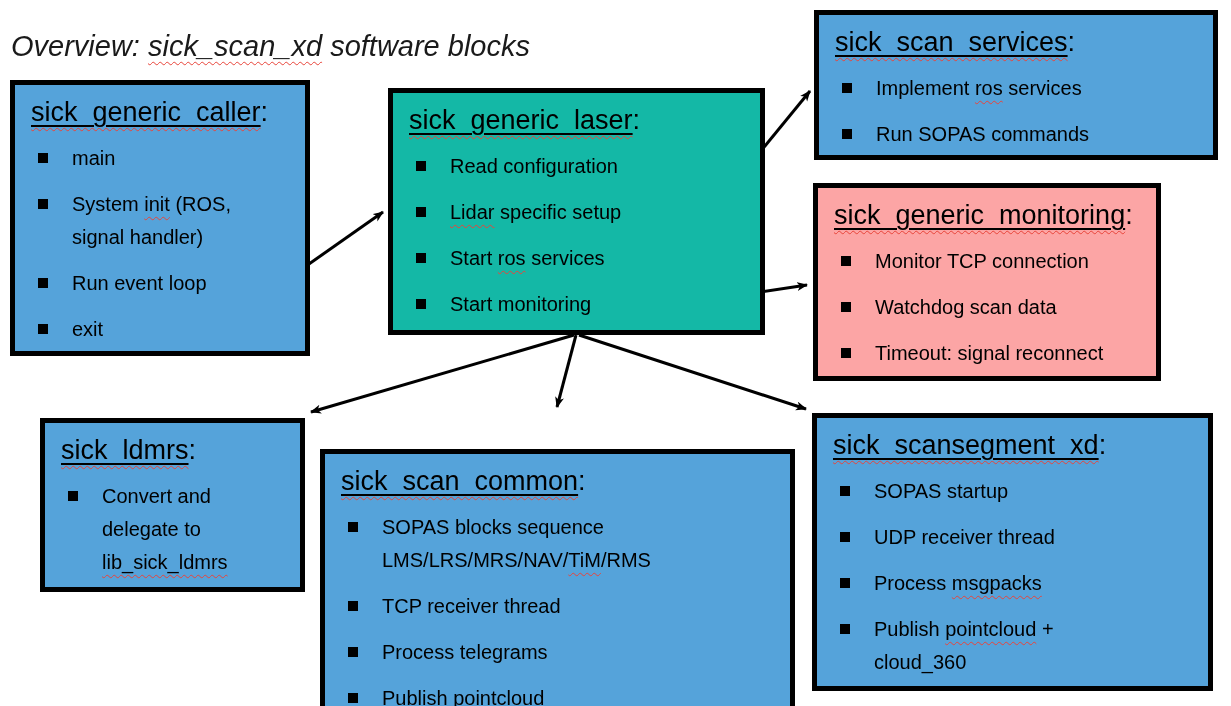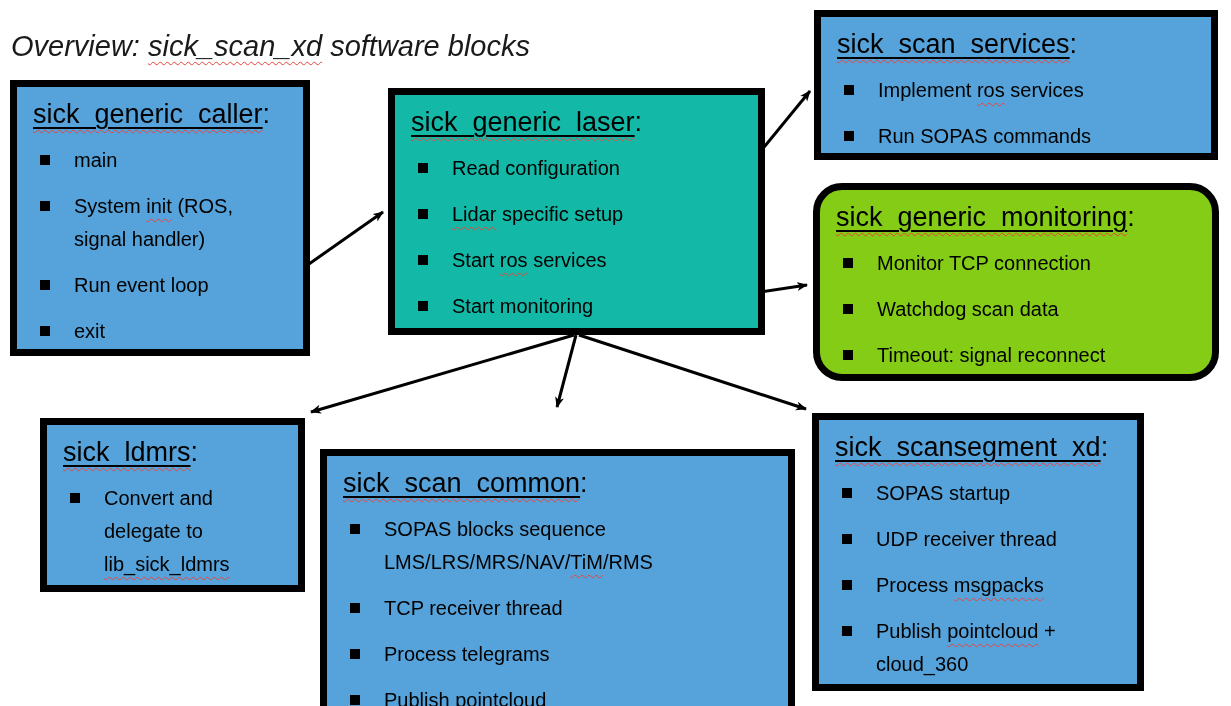--- a/index.html
+++ b/index.html
@@ -28,21 +28,21 @@
   }
   #arrow-layer {
     position: absolute;
     left: 0;
     top: 0;
     pointer-events: none;
   }
   .block {
     position: absolute;
     box-sizing: border-box;
-    border: 7px solid #000000;
+    border: 5px solid #000000;
     padding: 10px 28px 10px 16px;
   }
   .block-heading {
     font-size: 27px;
     line-height: 34px;
     margin: 0 0 13px 0;
     white-space: nowrap;
   }
   .hu {
     text-decoration-line: underline;
@@ -109,38 +109,38 @@
         <div class="bullet"><span class="bullet-marker"></span><span><span>Read configuration</span></span></div>
         <div class="bullet"><span class="bullet-marker"></span><span><span class="sq">Lidar</span><span> specific setup</span></span></div>
         <div class="bullet"><span class="bullet-marker"></span><span><span>Start </span><span class="sq">ros</span><span> services</span></span></div>
         <div class="bullet"><span class="bullet-marker"></span><span><span>Start monitoring</span></span></div>
       </div>
       <div class="block" style="left: 814px; top: 10px; width: 404px; height: 150px; background: rgb(85, 163, 218); border-color: rgb(0, 0, 0);">
         <div class="block-heading"><span class="hu"><span class="sq">sick_scan_services</span></span><span>:</span></div>
         <div class="bullet"><span class="bullet-marker"></span><span><span>Implement </span><span class="sq">ros</span><span> services</span></span></div>
         <div class="bullet"><span class="bullet-marker"></span><span><span>Run SOPAS commands</span></span></div>
       </div>
-      <div class="block" style="left: 813px; top: 183px; width: 406px; height: 198px; background: #84cc16; border-color: rgb(0, 0, 0); border-radius: 29px;">
+      <div class="block" style="left: 813px; top: 183px; width: 348px; height: 198px; background: #fca5a5; border-color: rgb(0, 0, 0);">
         <div class="block-heading"><span class="hu"><span class="sq">sick_generic_monitoring</span></span><span>:</span></div>
         <div class="bullet"><span class="bullet-marker"></span><span><span>Monitor TCP connection</span></span></div>
         <div class="bullet"><span class="bullet-marker"></span><span><span>Watchdog scan data</span></span></div>
         <div class="bullet"><span class="bullet-marker"></span><span><span>Timeout: signal reconnect</span></span></div>
       </div>
       <div class="block" style="left: 40px; top: 418px; width: 265px; height: 174px; background: rgb(85, 163, 218); border-color: rgb(0, 0, 0);">
         <div class="block-heading"><span class="hu"><span class="sq">sick_ldmrs</span></span><span>:</span></div>
         <div class="bullet"><span class="bullet-marker"></span><span><span>Convert and</span><br><span>delegate to</span><br><span class="sq">lib_sick_ldmrs</span></span></div>
       </div>
       <div class="block" style="left: 320px; top: 417px; width: 475px; height: 280px; background: rgb(85, 163, 218); border-color: rgb(0, 0, 0); margin-top: 32px;">
         <div class="block-heading"><span class="hu"><span class="sq">sick_scan_common</span></span><span>:</span></div>
         <div class="bullet"><span class="bullet-marker"></span><span><span>SOPAS blocks sequence</span><br><span>LMS/LRS/MRS/NAV/</span><span class="sq">TiM</span><span>/RMS</span></span></div>
         <div class="bullet"><span class="bullet-marker"></span><span><span>TCP receiver thread</span></span></div>
         <div class="bullet"><span class="bullet-marker"></span><span><span>Process telegrams</span></span></div>
         <div class="bullet"><span class="bullet-marker"></span><span><span>Publish </span><span class="sq">pointcloud</span></span></div>
       </div>
-      <div class="block" style="left: 812px; top: 413px; width: 332px; height: 278px; background: rgb(85, 163, 218); border-color: rgb(0, 0, 0);">
+      <div class="block" style="left: 812px; top: 413px; width: 401px; height: 278px; background: rgb(85, 163, 218); border-color: rgb(0, 0, 0);">
         <div class="block-heading"><span class="hu"><span class="sq">sick_scansegment_xd</span></span><span>:</span></div>
         <div class="bullet"><span class="bullet-marker"></span><span><span>SOPAS startup</span></span></div>
         <div class="bullet"><span class="bullet-marker"></span><span><span>UDP receiver thread</span></span></div>
         <div class="bullet"><span class="bullet-marker"></span><span><span>Process </span><span class="sq">msgpacks</span></span></div>
         <div class="bullet"><span class="bullet-marker"></span><span><span>Publish </span><span class="sq">pointcloud</span><span> +</span><br><span>cloud_360</span></span></div>
       </div>
     </div>
 </div>
 
 </body></html>

